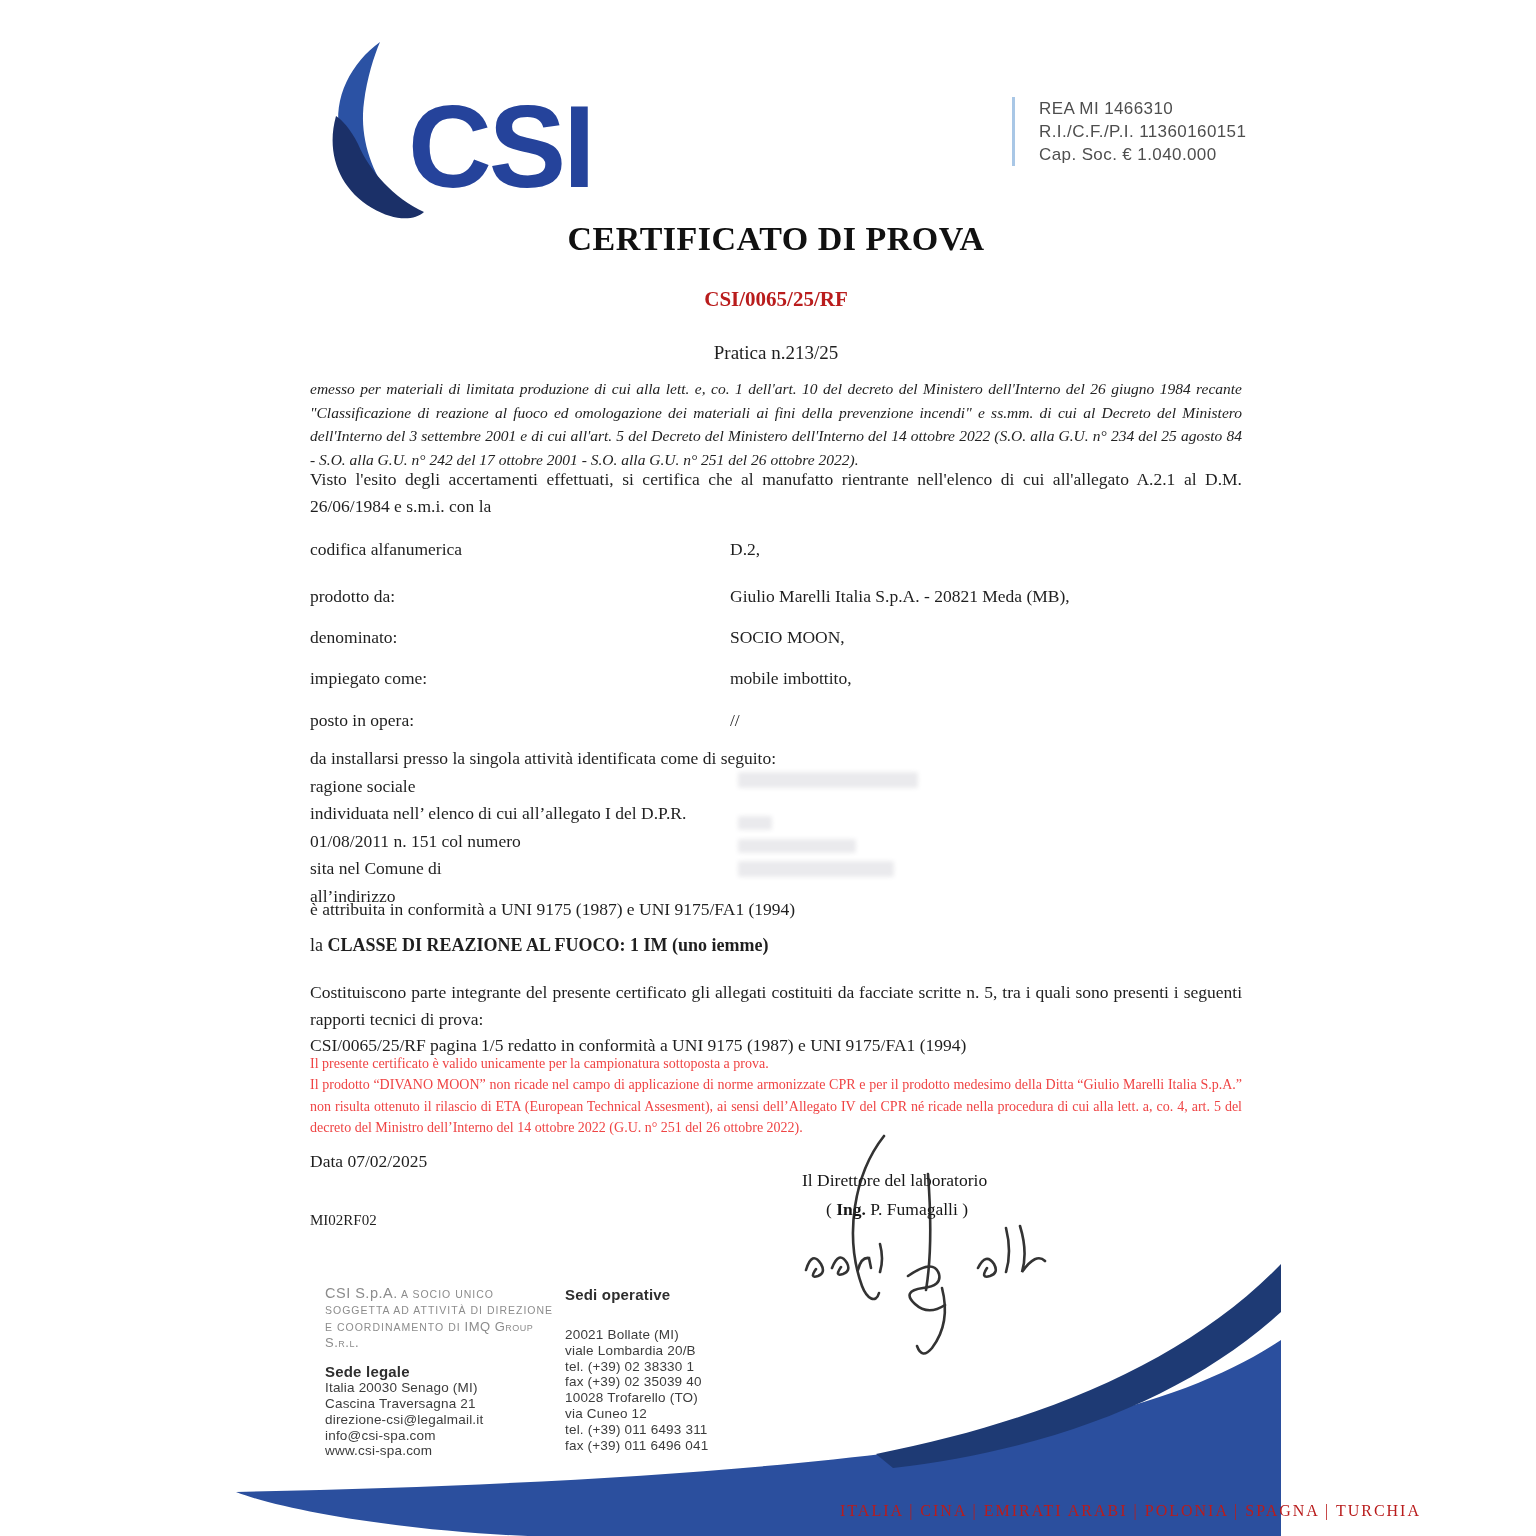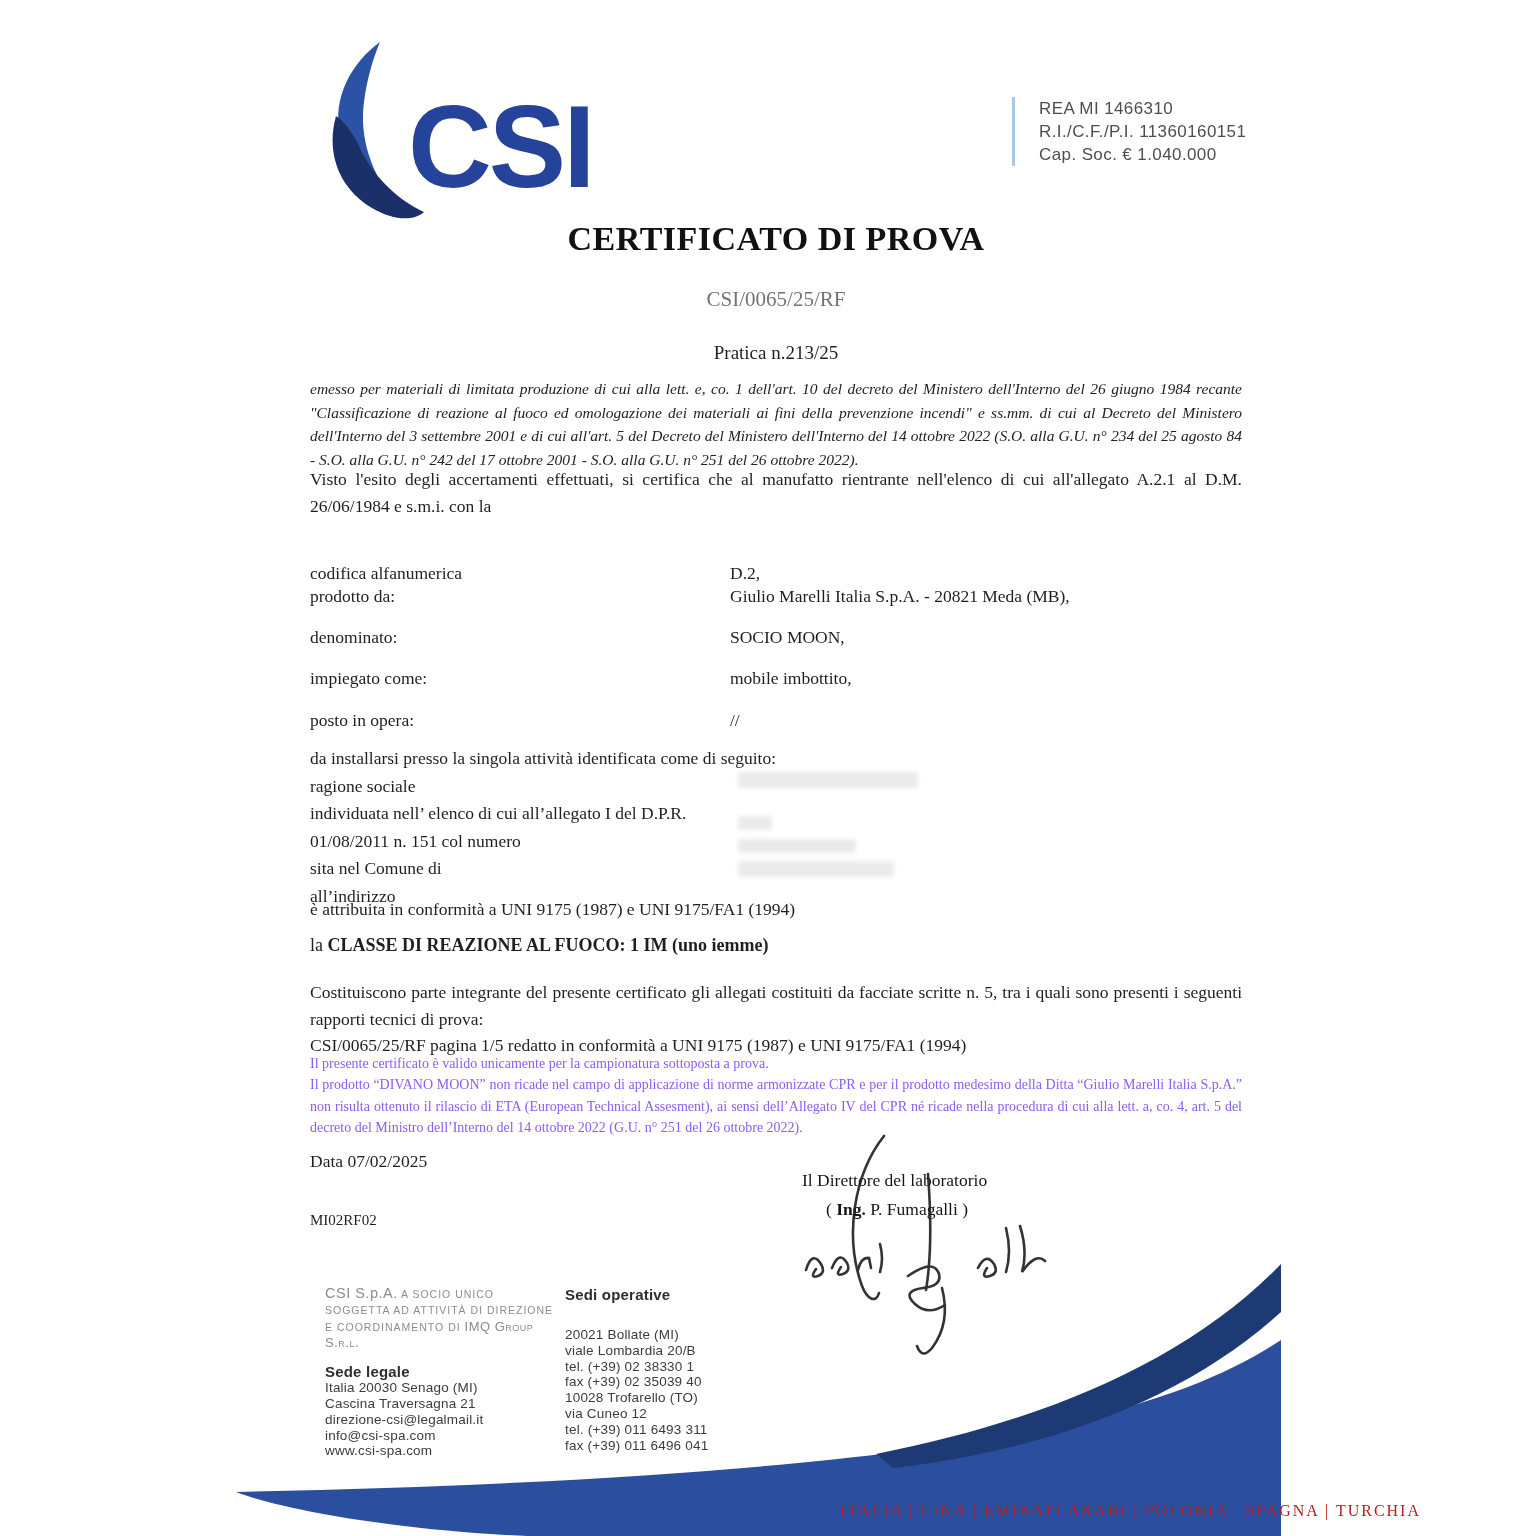--- a/index.html
+++ b/index.html
@@ -4,31 +4,31 @@
 <style>
   html,body{margin:0;padding:0;background:#ffffff;}
   #page{position:relative;width:1536px;height:1536px;background:#ffffff;overflow:hidden;
         font-family:"Liberation Serif",serif;color:#1f1f1f;}
   .abs{position:absolute;}
   
   .registry{font-family:"Liberation Sans",sans-serif;font-size:17px;line-height:23px;
             color:#4e4e4e;letter-spacing:.4px;border-left:3px solid #a9c7e6;padding-left:24px;}
   
   .title{width:932px;text-align:center;font-size:34px;font-weight:bold;letter-spacing:.5px;color:#111;}
-  .certnum{width:932px;text-align:center;font-size:21px;font-weight:normal;color:#737373;}
+  .certnum{width:932px;text-align:center;font-size:21px;font-weight:bold;color:#b91c1c;}
   .pratica{width:932px;text-align:center;font-size:19px;margin-top:11px;}
   
   .premise{width:932px;font-style:italic;font-size:15.5px;line-height:23.5px;
            text-align:justify;text-align-last:left;color:#222;}
   .para{width:932px;font-size:17.5px;line-height:27px;text-align:justify;text-align-last:left;}
   .line{font-size:17.5px;line-height:27.5px;}
   .fieldrow{font-size:17.5px;}
   .fieldrow .lab{display:inline-block;width:420px;}
   .boldpart{font-weight:bold;}
-  .fine{width:932px;font-size:14px;line-height:21.5px;text-align:justify;text-align-last:left;color:#8b5cf6;}
+  .fine{width:932px;font-size:14px;line-height:21.5px;text-align:justify;text-align-last:left;color:#ef4444;}
   .redact{background:#b6b6bf;opacity:.28;filter:blur(2px);border-radius:3px;}
   
   .sigrole{font-size:17.5px;color:#161616;}
   .f-head{font-family:"Liberation Sans",sans-serif;font-weight:bold;font-size:15px;color:#2e2e2e;letter-spacing:.2px;}
   .f-line{font-family:"Liberation Sans",sans-serif;font-size:13.5px;line-height:15.8px;color:#3c3c3c;letter-spacing:.2px;}
   .f-grey{color:#8c8c8c;}
   .csi-name{font-size:14.5px;letter-spacing:.5px;}
   .csi-small{font-size:10.5px;letter-spacing:1px;}
   .imq{font-size:13px;font-variant:small-caps;letter-spacing:.5px;}
   .countries{font-family:Liberation Serif, serif;font-size:16px;letter-spacing:2px;
@@ -54,21 +54,21 @@
   </div>
 
   <div class="abs title" style="left:310px;top:220px;">CERTIFICATO DI PROVA</div>
   <div class="abs certnum" style="left:310px;top:287px;">CSI/0065/25/RF</div>
   <div class="abs pratica" style="left:310px;top:331px;">Pratica n.213/25</div>
 
   <div class="abs premise" style="left:310px;top:377px;">emesso per materiali di limitata produzione di cui alla lett. e, co. 1 dell'art. 10 del decreto del Ministero dell'Interno del 26 giugno 1984 recante "Classificazione di reazione al fuoco ed omologazione dei materiali ai fini della prevenzione incendi" e ss.mm. di cui al Decreto del Ministero dell'Interno del 3 settembre 2001 e di cui all'art. 5 del Decreto del Ministero dell'Interno del 14 ottobre 2022 (S.O. alla G.U. n° 234 del 25 agosto 84 - S.O. alla G.U. n° 242 del 17 ottobre 2001 - S.O. alla G.U. n° 251 del 26 ottobre 2022).</div>
 
   <div class="abs para" style="left:310px;top:466px;">Visto l'esito degli accertamenti effettuati, si certifica che al manufatto rientrante nell'elenco di cui all'allegato A.2.1 al D.M. 26/06/1984 e s.m.i. con la</div>
 
-  <div class="abs fieldrow" style="left:310px;top:539px;margin-top:24px;">
+  <div class="abs fieldrow" style="left:310px;top:539px;">
     <span class="lab">codifica alfanumerica</span><span>D.2,</span>
   </div>
   <div class="abs fieldrow" style="left:310px;top:586px;">
     <span class="lab">prodotto da:</span><span>Giulio Marelli Italia S.p.A.  -  20821 Meda (MB),</span>
   </div>
   <div class="abs fieldrow" style="left:310px;top:627px;">
     <span class="lab">denominato:</span><span>SOCIO MOON,</span>
   </div>
   <div class="abs fieldrow" style="left:310px;top:668px;">
     <span class="lab">impiegato come:</span><span>mobile imbottito,</span>

